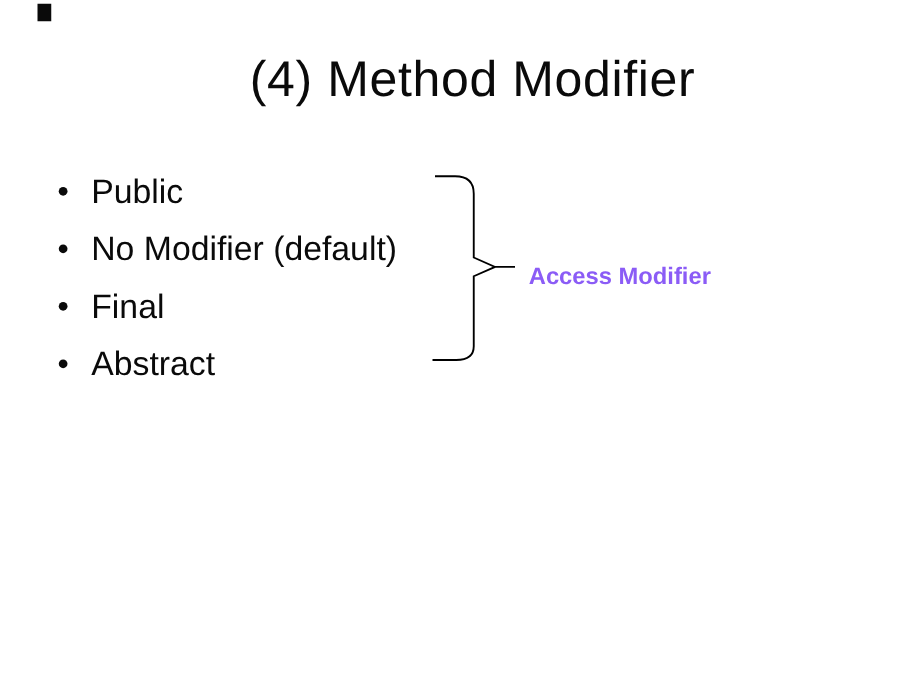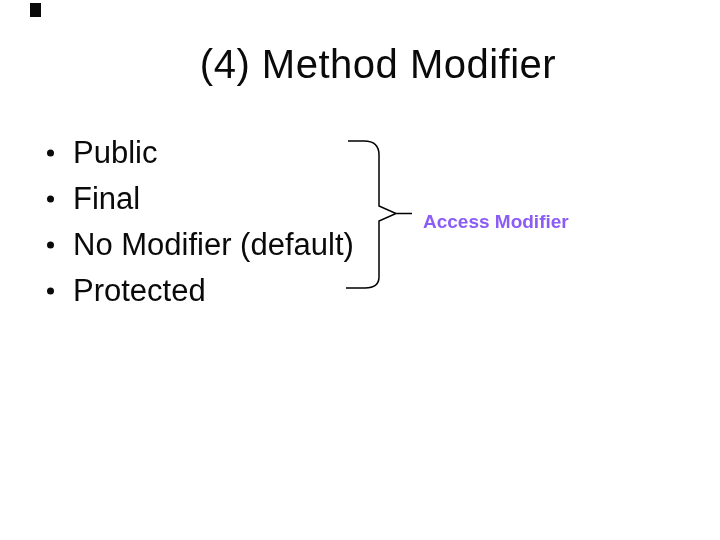--- a/index.html
+++ b/index.html
@@ -36,21 +36,21 @@
     margin: 0;
     padding: 0;
     list-style: none;
   }
   .bullet-item {
     position: relative;
     height: 46px;
     display: flex;
     align-items: center;
     padding-left: 29px;
-    font-size: 31px;
+    font-size: 27px;
     line-height: 46px;
     white-space: nowrap;
     color: #0a0a0a;
   }
   .bullet-item::before {
     content: "";
     position: absolute;
     left: 3px;
     top: 50%;
     transform: translateY(-50%);
@@ -99,27 +99,27 @@
 
   <div class="corner-artifact top-left"></div>
 
   <h1 class="slide-title">(4) Method Modifier</h1>
 
   <ul class="bullet-list">
     <li class="bullet-item">
       <span>Public</span>
     </li>
     <li class="bullet-item">
+      <span>No Modifier (default)</span>
+    </li>
+    <li class="bullet-item">
       <span>Final</span>
     </li>
     <li class="bullet-item">
-      <span>No Modifier (default)</span>
-    </li>
-    <li class="bullet-item">
-      <span>Protected</span>
+      <span>Abstract</span>
     </li>
   </ul>
 
   <svg class="brace-svg" viewBox="0 0 80 162" xmlns="http://www.w3.org/2000/svg">
     <path d="M8 8 H24 Q39 8 39 22 V73 L56 80.5 L39 88 V144 Q39 155 25 155 H6 M56 80.5 H72" fill="none" stroke="#000000" stroke-width="1.5" stroke-linejoin="miter" stroke-linecap="butt"></path>
   </svg>
 
   <div class="brace-label">Access Modifier</div>
 
   <div class="corner-artifact bottom-left"></div>

